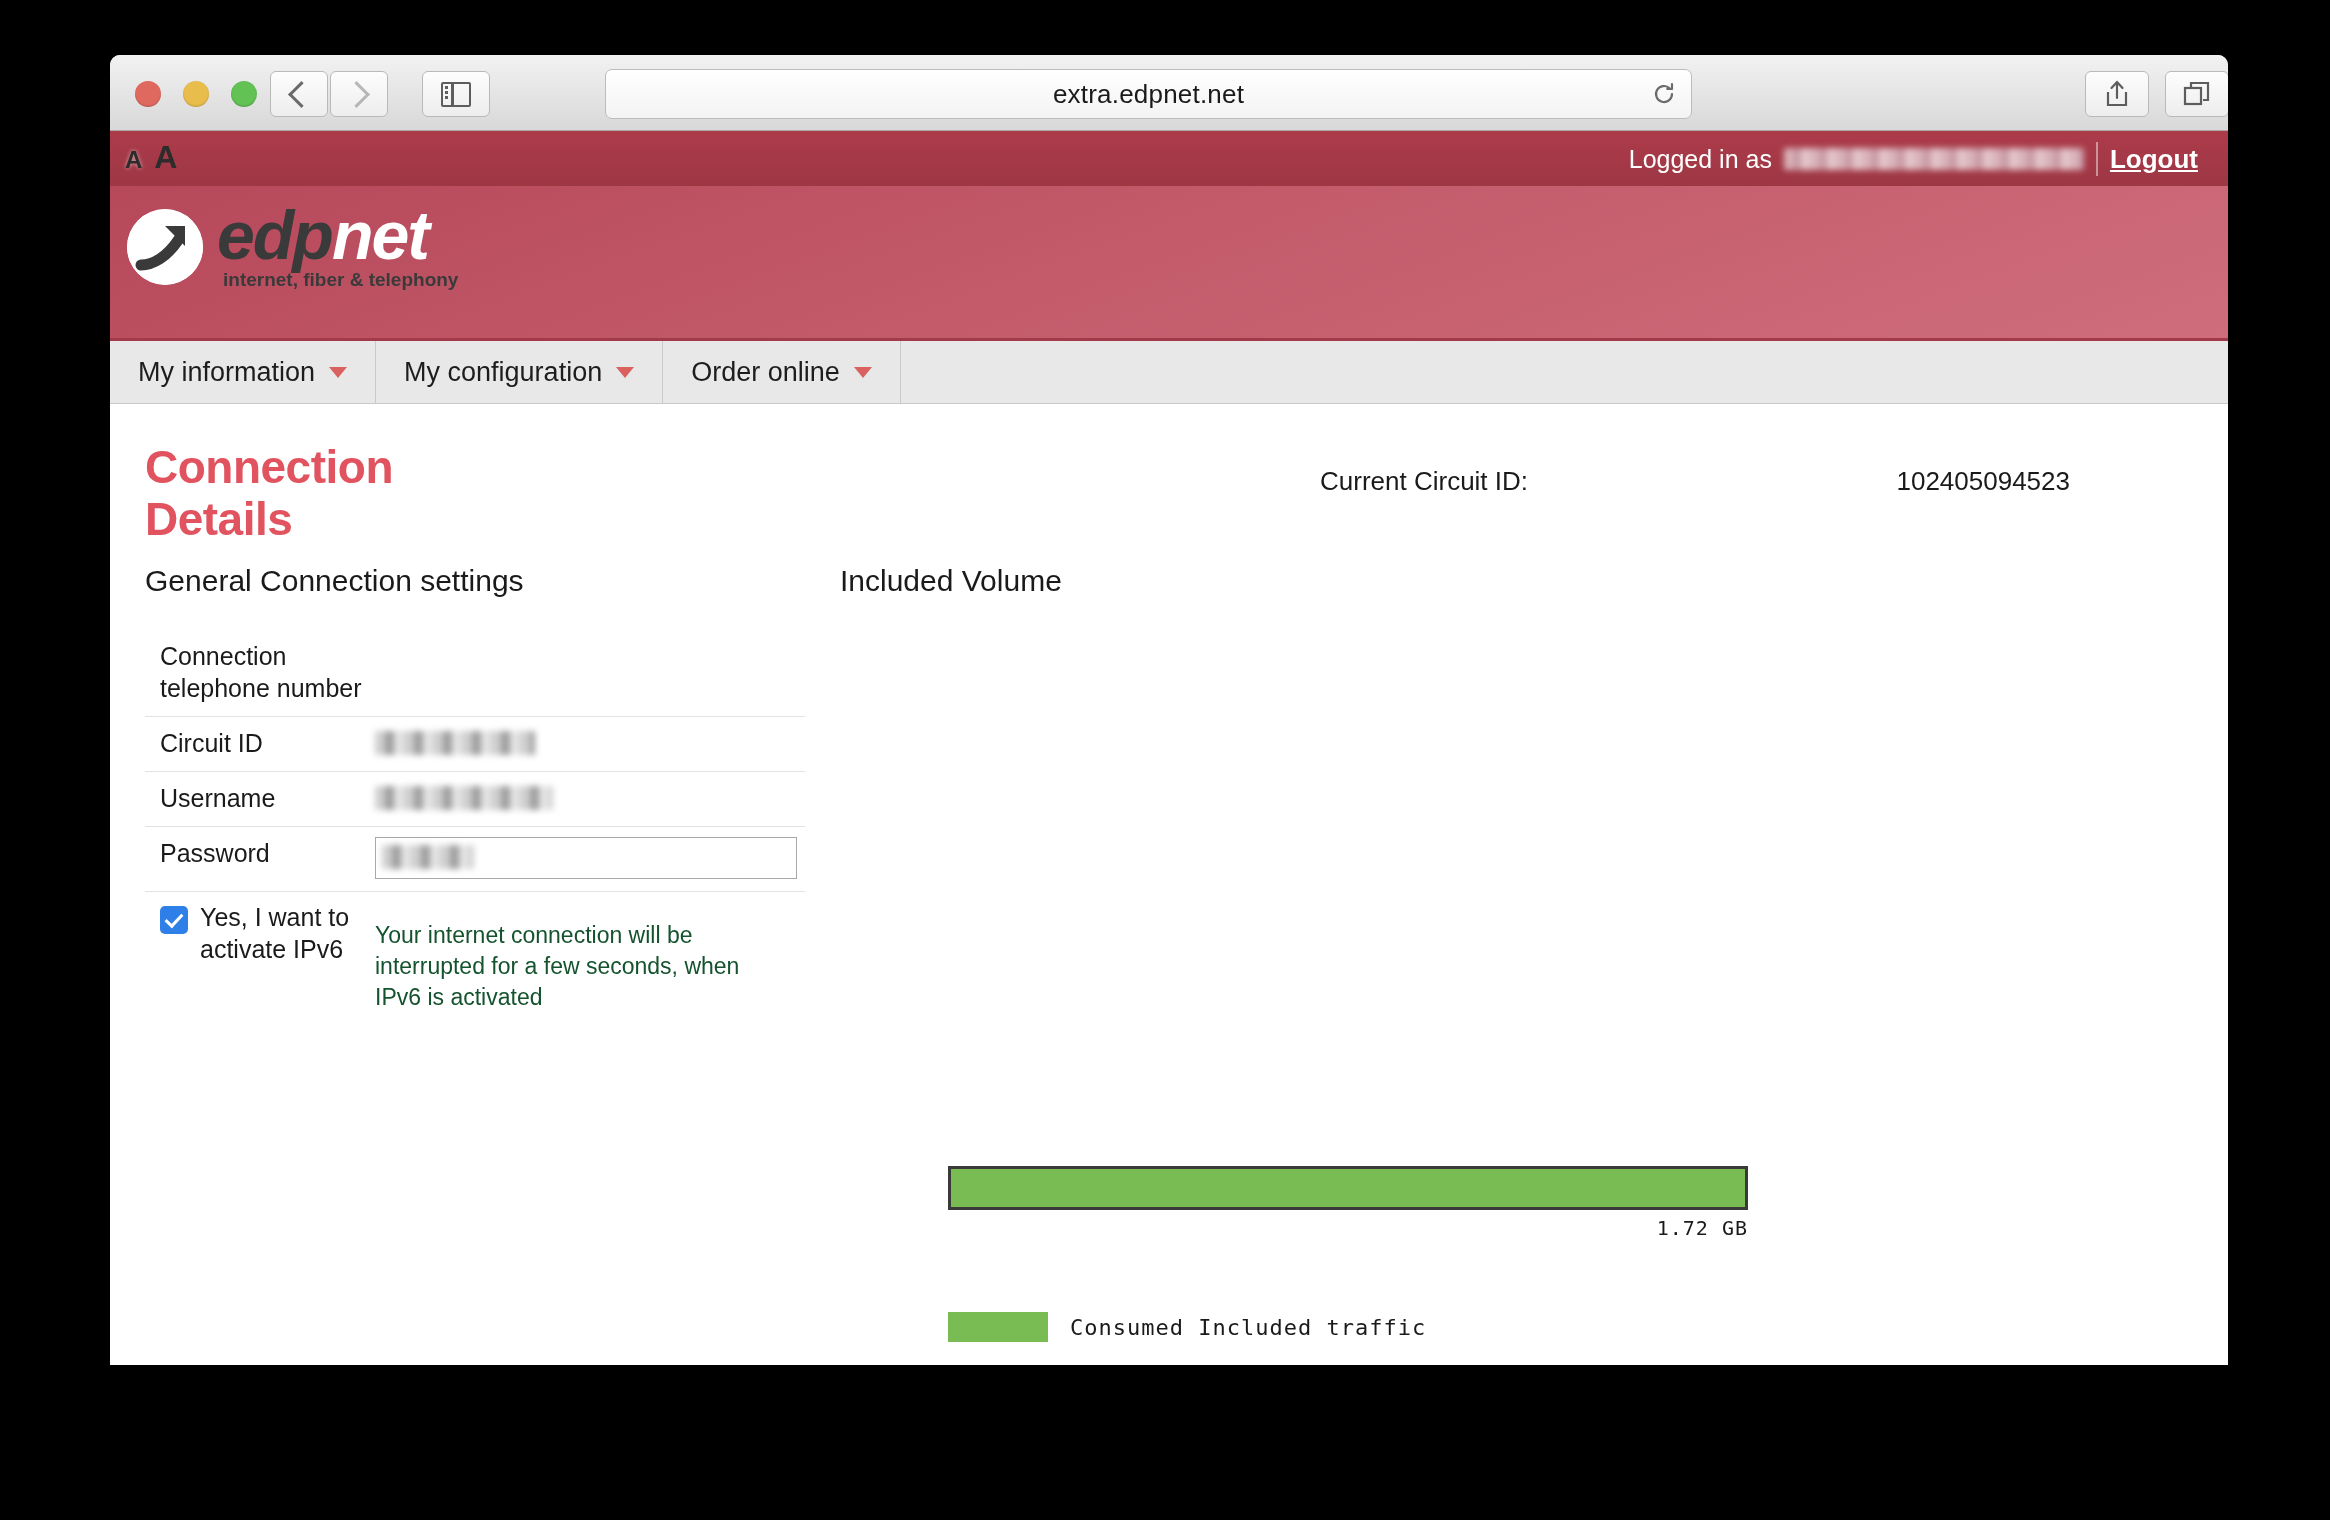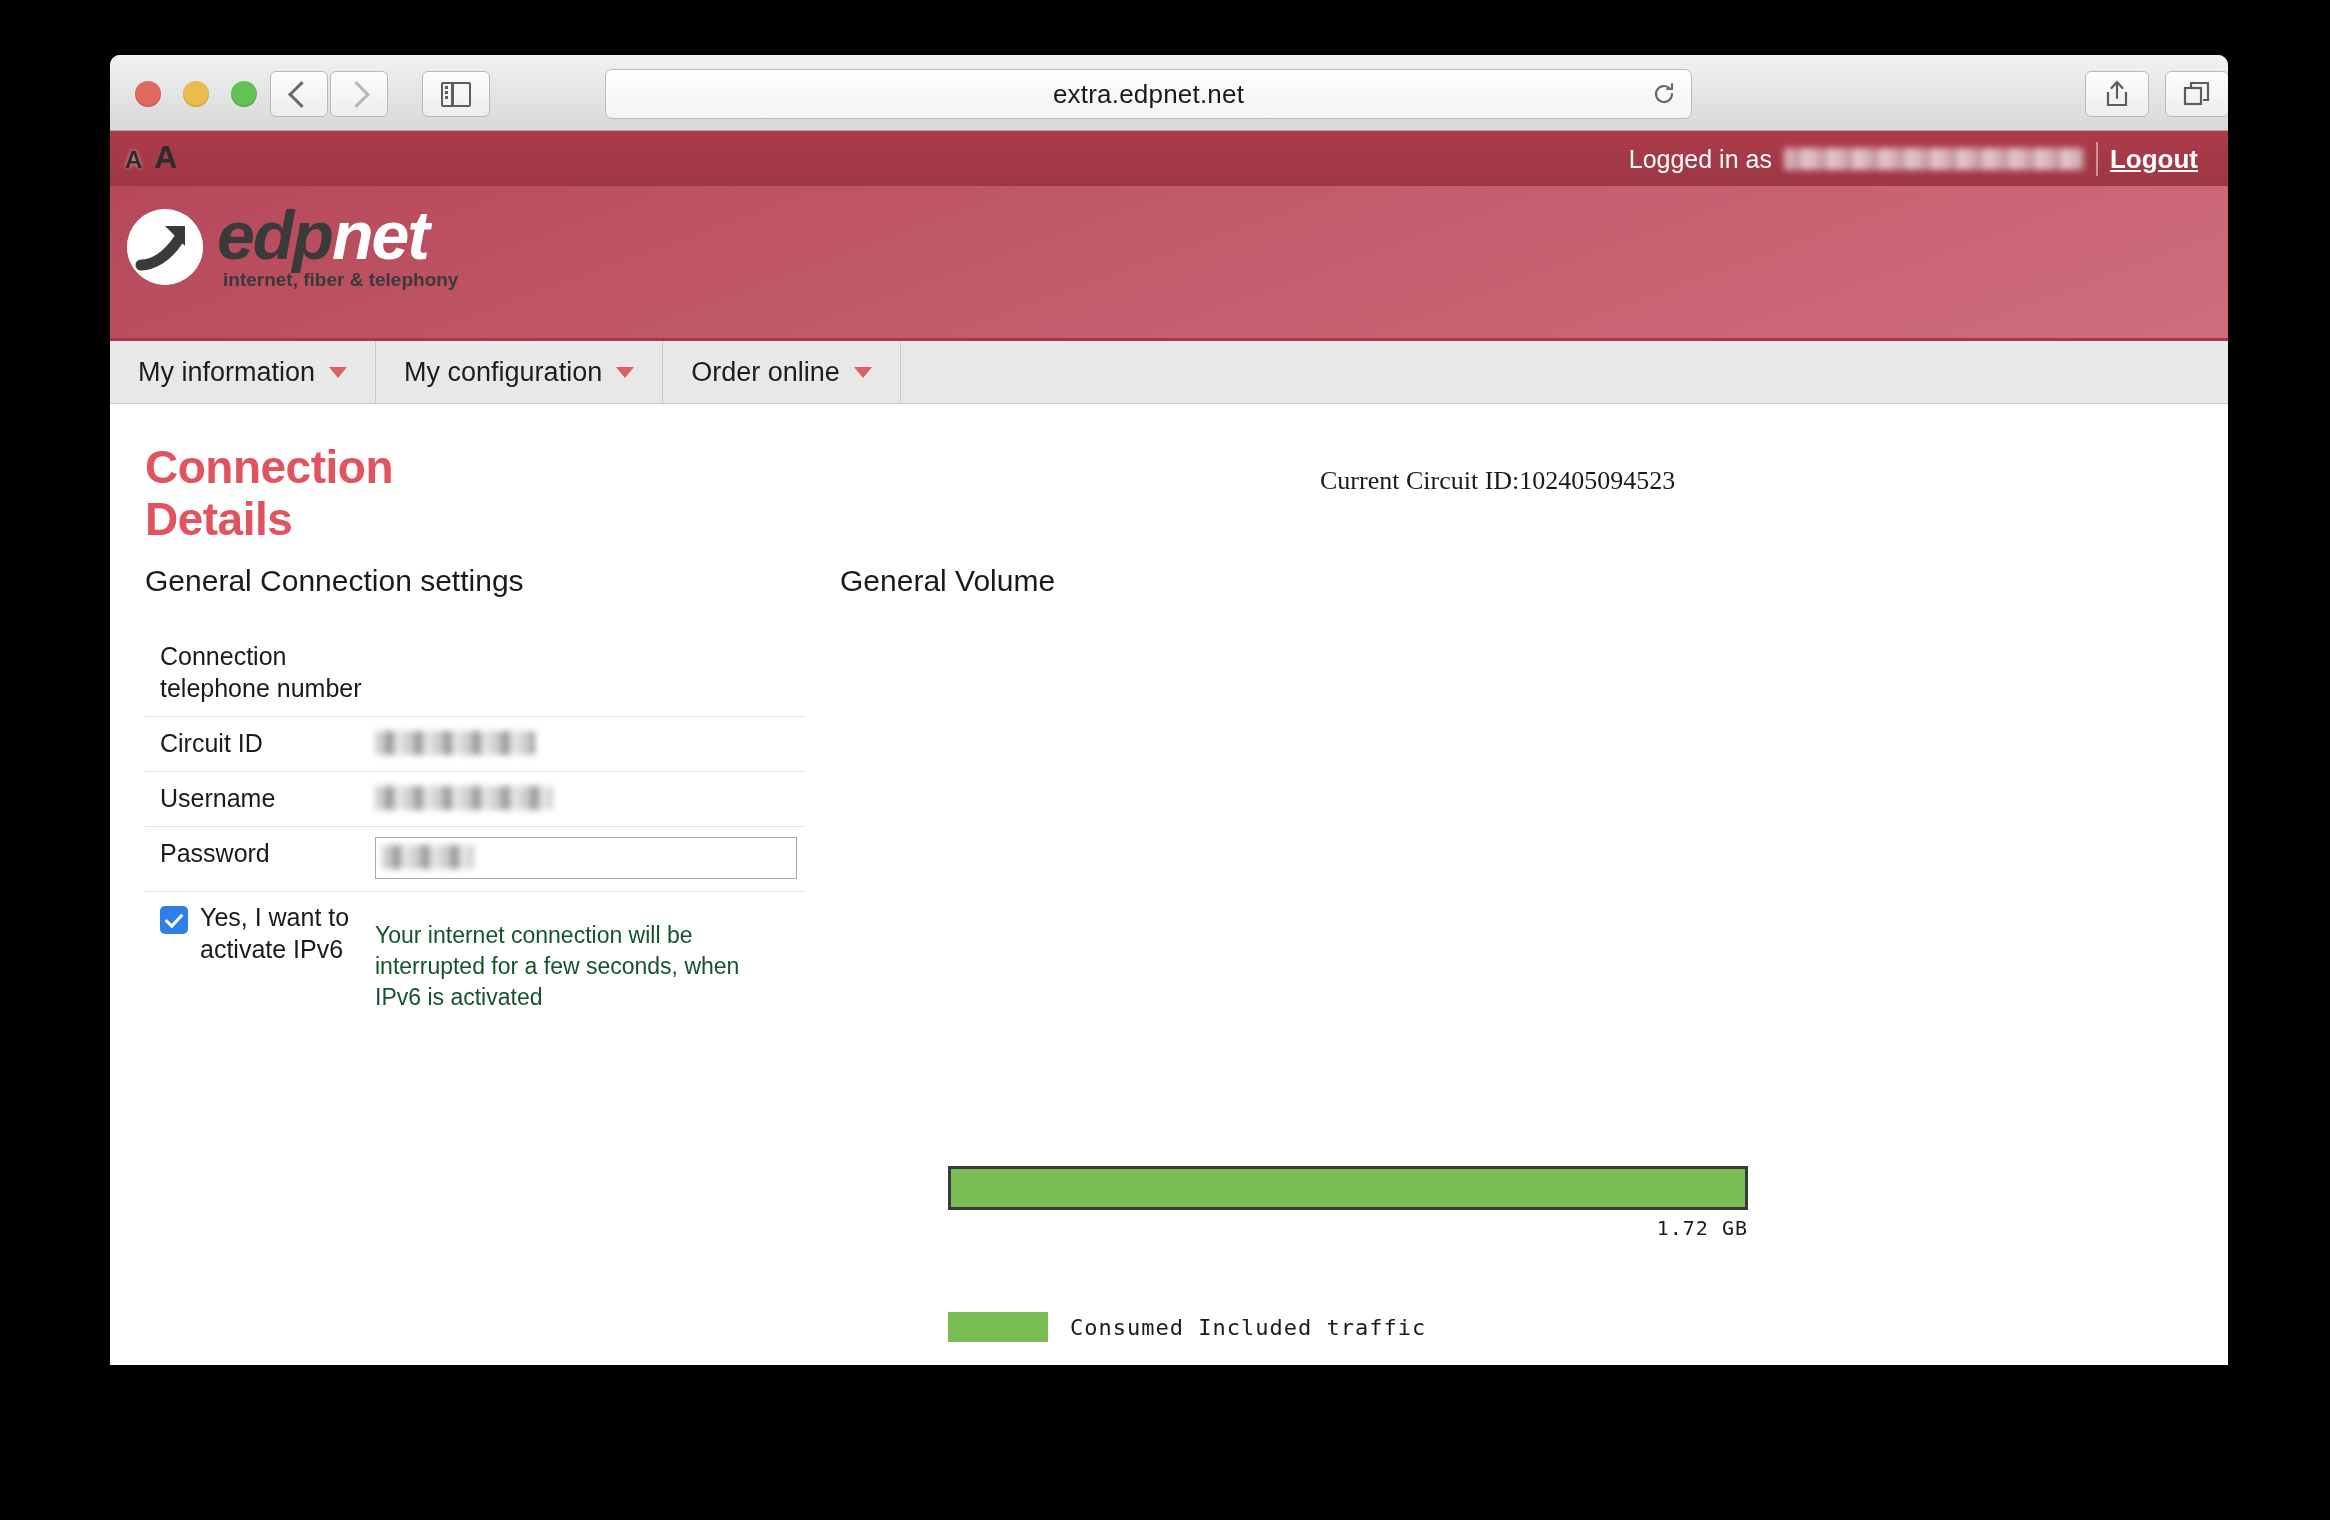--- a/index.html
+++ b/index.html
@@ -98,22 +98,22 @@
   }
   .caret{width:0;height:0;border-left:9px solid transparent;border-right:9px solid transparent;border-top:11px solid #d9615f;}
 
   .content{position:relative;padding:0;}
 
   #page-title{
     position:absolute;left:35px;top:38px;width:330px;
     font-size:46px;font-weight:bold;line-height:1.12;color:#e0535f;letter-spacing:-.5px;
   }
   #circuit-row{
-    position:absolute;left:1210px;top:62px;width:750px;display:flex;
-    font-size:26px;color:#1a1a1a;font-family:Liberation Serif, serif;
+    position:absolute;left:1210px;top:62px;width:750px;display:flex;justify-content:space-between;
+    font-size:26px;color:#1a1a1a;
   }
 
   .sec-head{font-size:30px;color:#1a1a1a;}
   #general-settings-heading{position:absolute;left:35px;top:160px;}
   #monthly-volume-heading{position:absolute;left:730px;top:160px;}
 
   
   .form-table{position:absolute;left:35px;top:226px;width:660px;font-size:25px;color:#1a1a1a;}
   .frow{display:flex;border-bottom:1px solid #e2e2e2;}
   .frow:last-child{border-bottom:none;}
@@ -247,21 +247,21 @@
     <div class="content">
 
       <div id="page-title">Connection Details</div>
 
       <div id="circuit-row">
         <span>Current Circuit ID:</span>
         <span>102405094523</span>
       </div>
 
       <div class="sec-head" id="general-settings-heading">General Connection settings</div>
-      <div class="sec-head" id="monthly-volume-heading">General Volume</div>
+      <div class="sec-head" id="monthly-volume-heading">Included Volume</div>
 
       <div class="form-table">
         <div class="frow">
           <div class="fcell-label">Connection telephone number</div>
           <div class="fcell-value"></div>
         </div>
         <div class="frow">
           <div class="fcell-label">Circuit ID</div>
           <div class="fcell-value">
             <span class="vblur" style="width:160px"></span>

